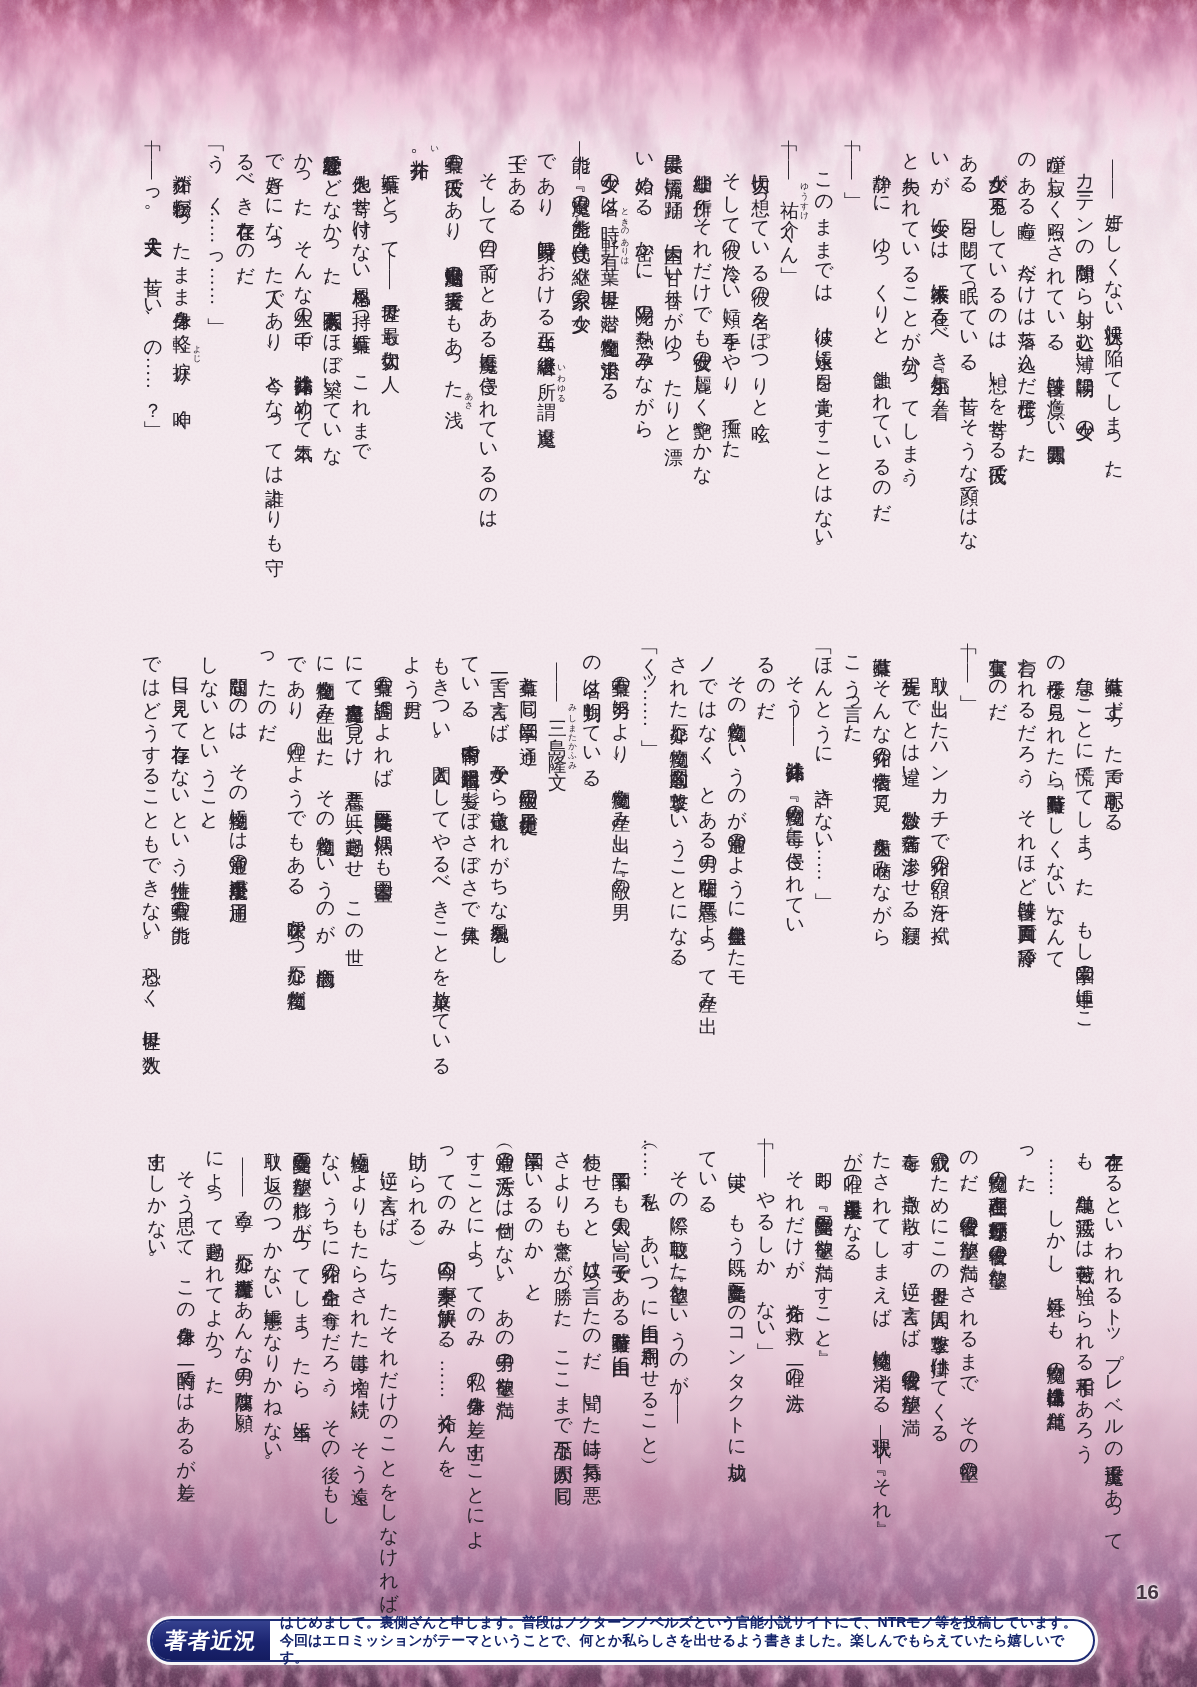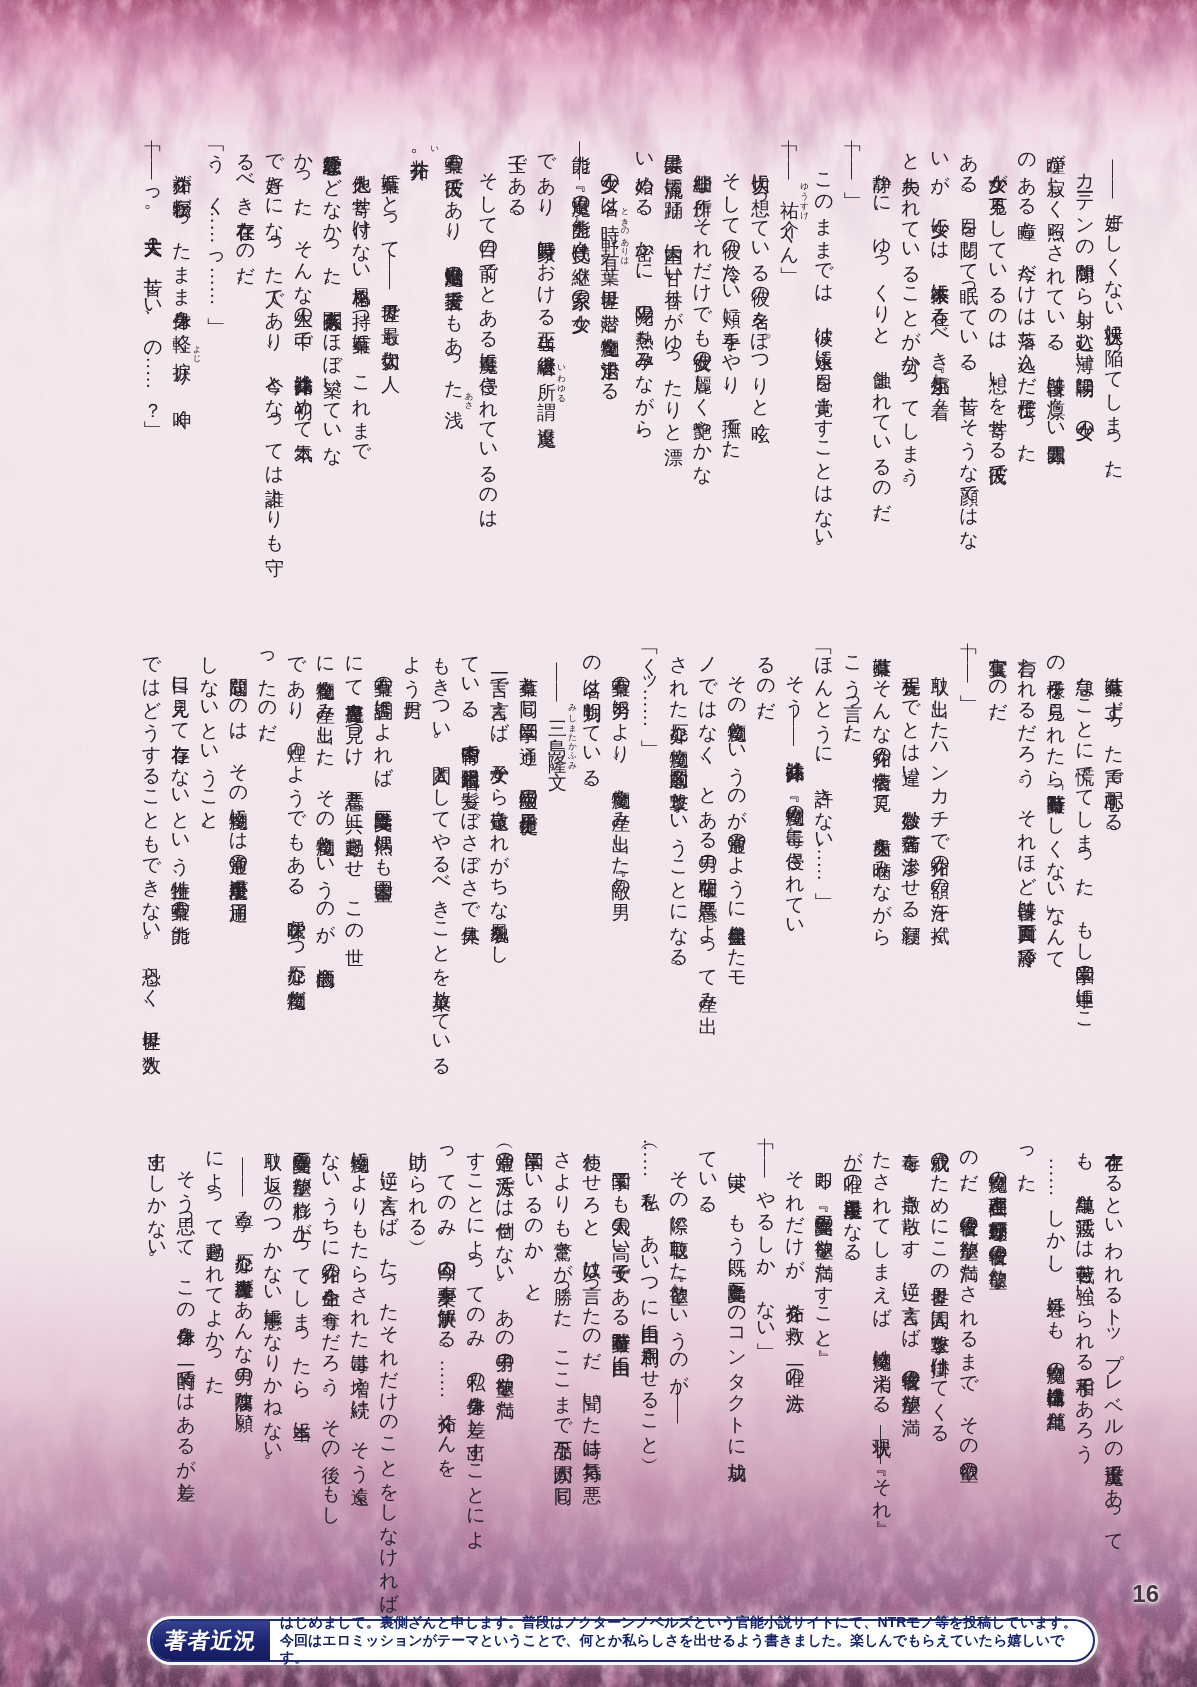--- a/index.html
+++ b/index.html
@@ -25,21 +25,21 @@
   .band-2{top:643px;}
   .band-3{top:1138px;}
   .tline{
     inline-size:482px;
     line-height:29px;
     white-space:pre;
   }
   .tline rt{font-size:8.5px;letter-spacing:0;}
   .page-number{
     position:absolute;z-index:3;right:38px;top:1580px;
-    font-size:24px;font-weight:bold;color:#453543;
+    font-size:21px;font-weight:bold;color:#453543;
     font-family:"Liberation Sans","DejaVu Sans",sans-serif;
     text-shadow:0 0 8px #fff,0 0 4px #fff,0 0 2px #fff;
   }
   .footer-pill{
     position:absolute;z-index:3;left:150px;top:1619px;width:945px;height:43px;
     background:#fff;border:2px solid #1d2b74;border-radius:22px;
     box-shadow:0 0 0 3px rgba(255,255,255,0.92),0 0 12px rgba(255,255,255,0.65);
     box-sizing:border-box;
   }
   .footer-label{

